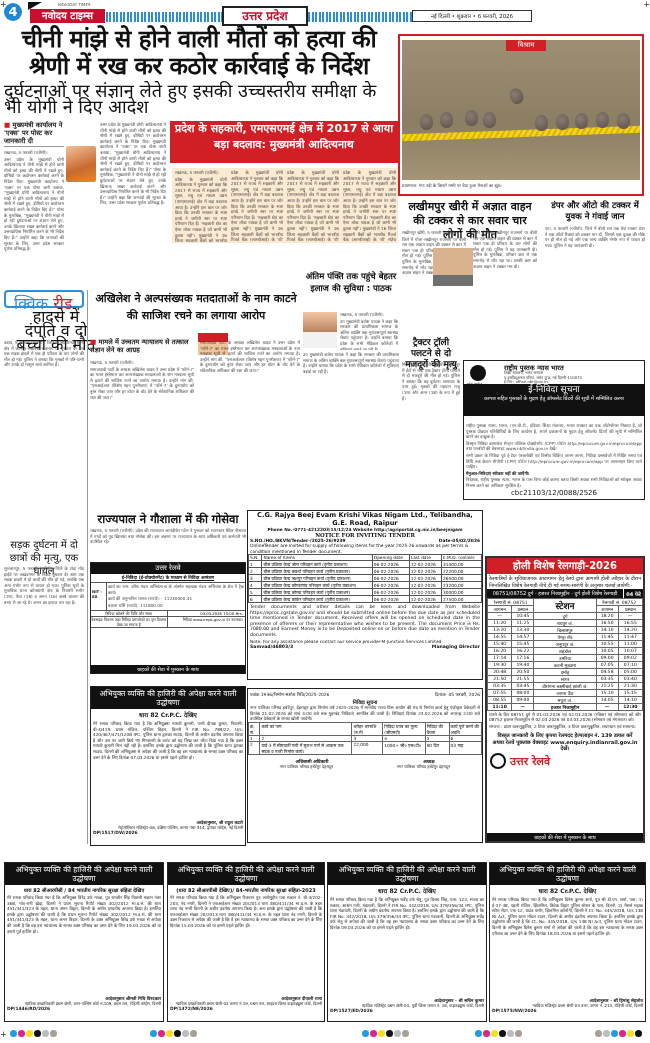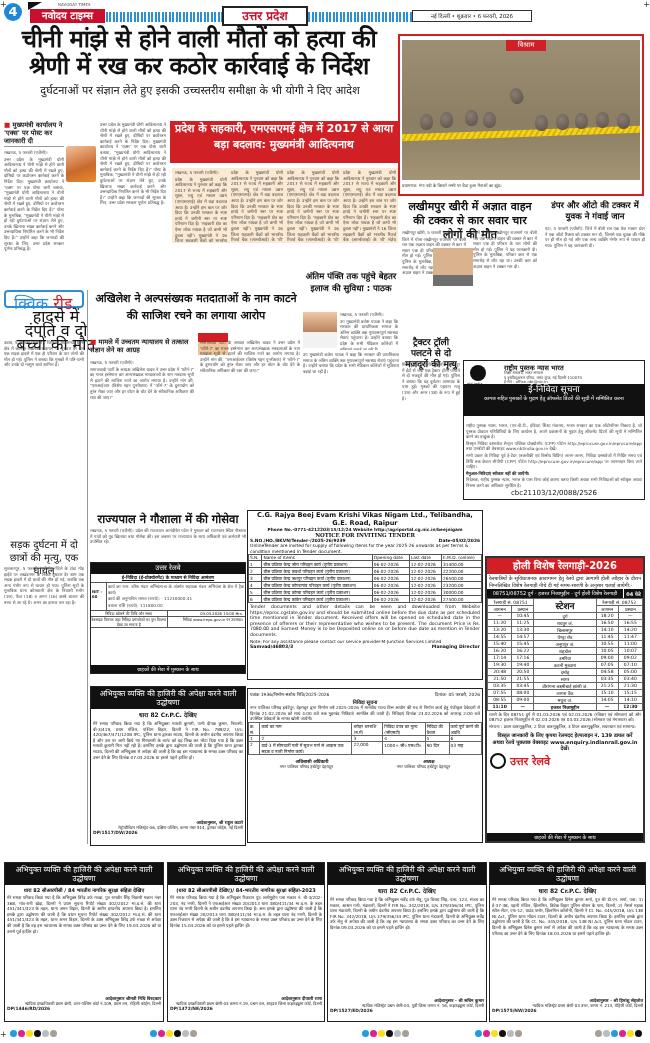--- a/index.html
+++ b/index.html
@@ -10,21 +10,21 @@
 
 .pnum{left:4px;top:3px;width:18px;height:18px;border-radius:50%;background:#1e88d6;color:#fff;font-size:13px;text-align:center;line-height:18px;font-weight:bold}
 .brand-small{left:58px;top:2px;font-size:4px;color:#555}
 .brand{left:30px;top:9px;width:75px;height:14px;background:#c8102e;color:#fff;font-size:10px;font-weight:bold;text-align:center;line-height:14px;font-family:"DejaVu Serif",serif}
 .brand-flag{left:28px;top:2px;width:14px;height:8px;background:#111;clip-path:polygon(0 0,100% 0,0 100%)}
 .stripe{top:12px;height:10px;background:repeating-linear-gradient(90deg,#2c8fd8 0 2px,#fff 2px 3.5px)}
 .section{left:222px;top:6px;width:86px;height:20px;border:2px solid #222;background:#fff;color:#c8102e;font-weight:bold;font-size:12px;text-align:center;line-height:16px}
 .dateline{left:412px;top:10px;width:120px;height:12px;border:1px solid #333;font-size:5.4px;line-height:10px;text-align:center;background:#fff}
 
 .h1{left:4px;top:26px;width:390px;font-size:24px;line-height:27px;font-weight:bold;color:#111;text-align:center;letter-spacing:-0.5px}
-.h1sub{left:4px;top:83px;width:392px;font-size:11px;line-height:16px;text-align:center;color:#111}
+.h1sub{left:4px;top:83px;width:392px;font-size:18px;line-height:16px;text-align:left;color:#111}
 .redbar{left:170px;top:121px;width:228px;height:42px;background:#d11f26;color:#fff;font-weight:bold;font-size:11px;line-height:16px;text-align:center;}
 .redbar-body{left:172px;top:168px;width:226px;height:75px;background:#fbe9d2}
 .bullet-red{color:#d11f26}
 .cap{font-weight:bold;font-size:6.6px;line-height:8px;color:#222}
 .photo-yogi{left:66px;top:146px;width:30px;height:36px;background:linear-gradient(160deg,#f2c09a,#c86a2e 60%,#e98a2a);border-radius:2px}
 
 .vishram-box{left:398px;top:34px;width:246px;height:162px;border:2px solid #d11f26}
 .bird-photo{left:402px;top:40px;width:238px;height:140px;background:linear-gradient(180deg,#9c8f73 0%,#8b7e62 60%,#a39575 100%)}
 .rope{left:402px;top:130px;width:238px;height:7px;background:repeating-linear-gradient(120deg,#f4d217 0 3px,#d8b40d 3px 5px);transform:skewY(-2deg)}
 .bird{width:13px;height:16px;background:radial-gradient(circle at 40% 35%,#8a7c72,#5a4f47);border-radius:50% 50% 45% 45%}

